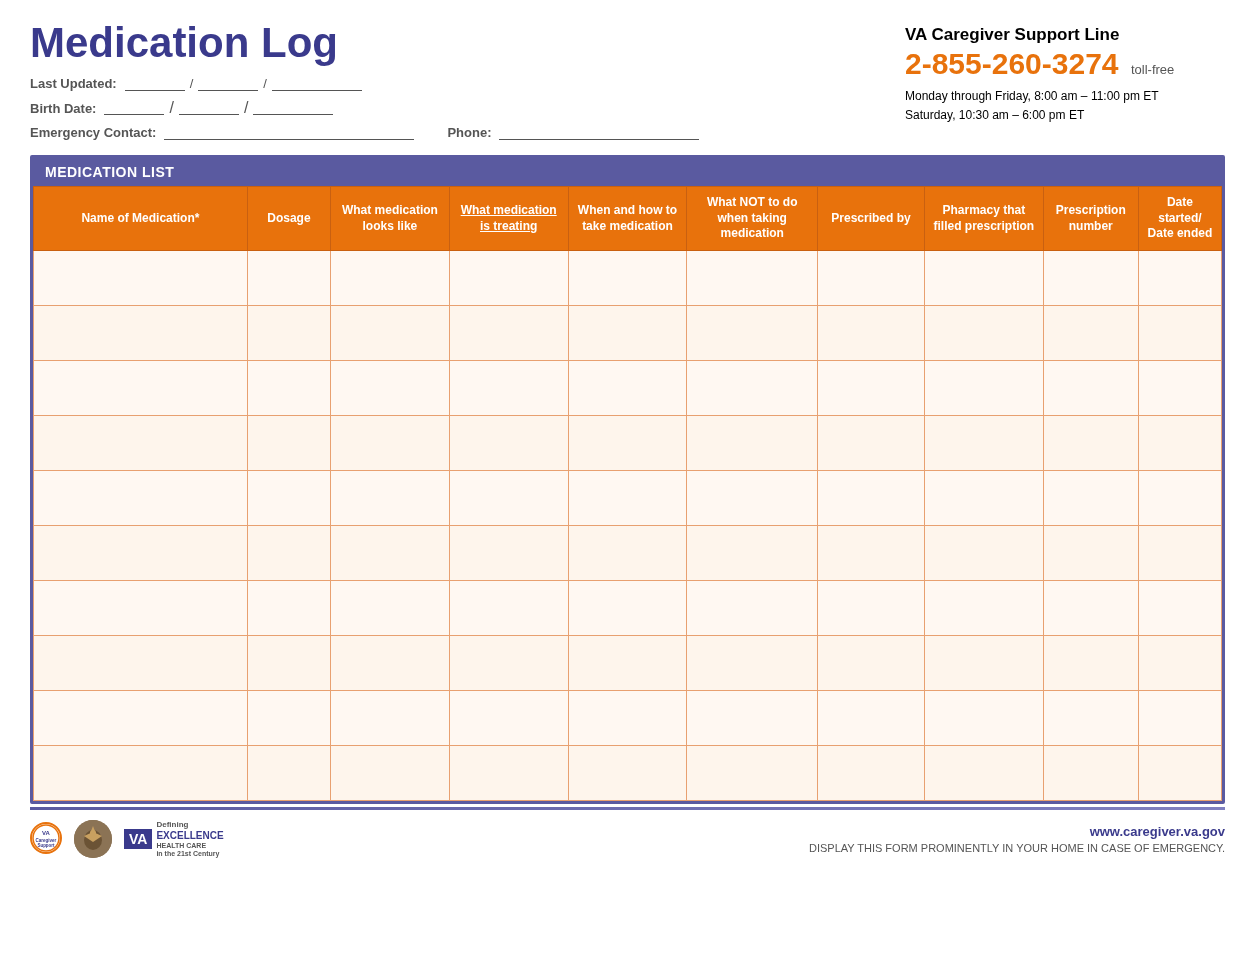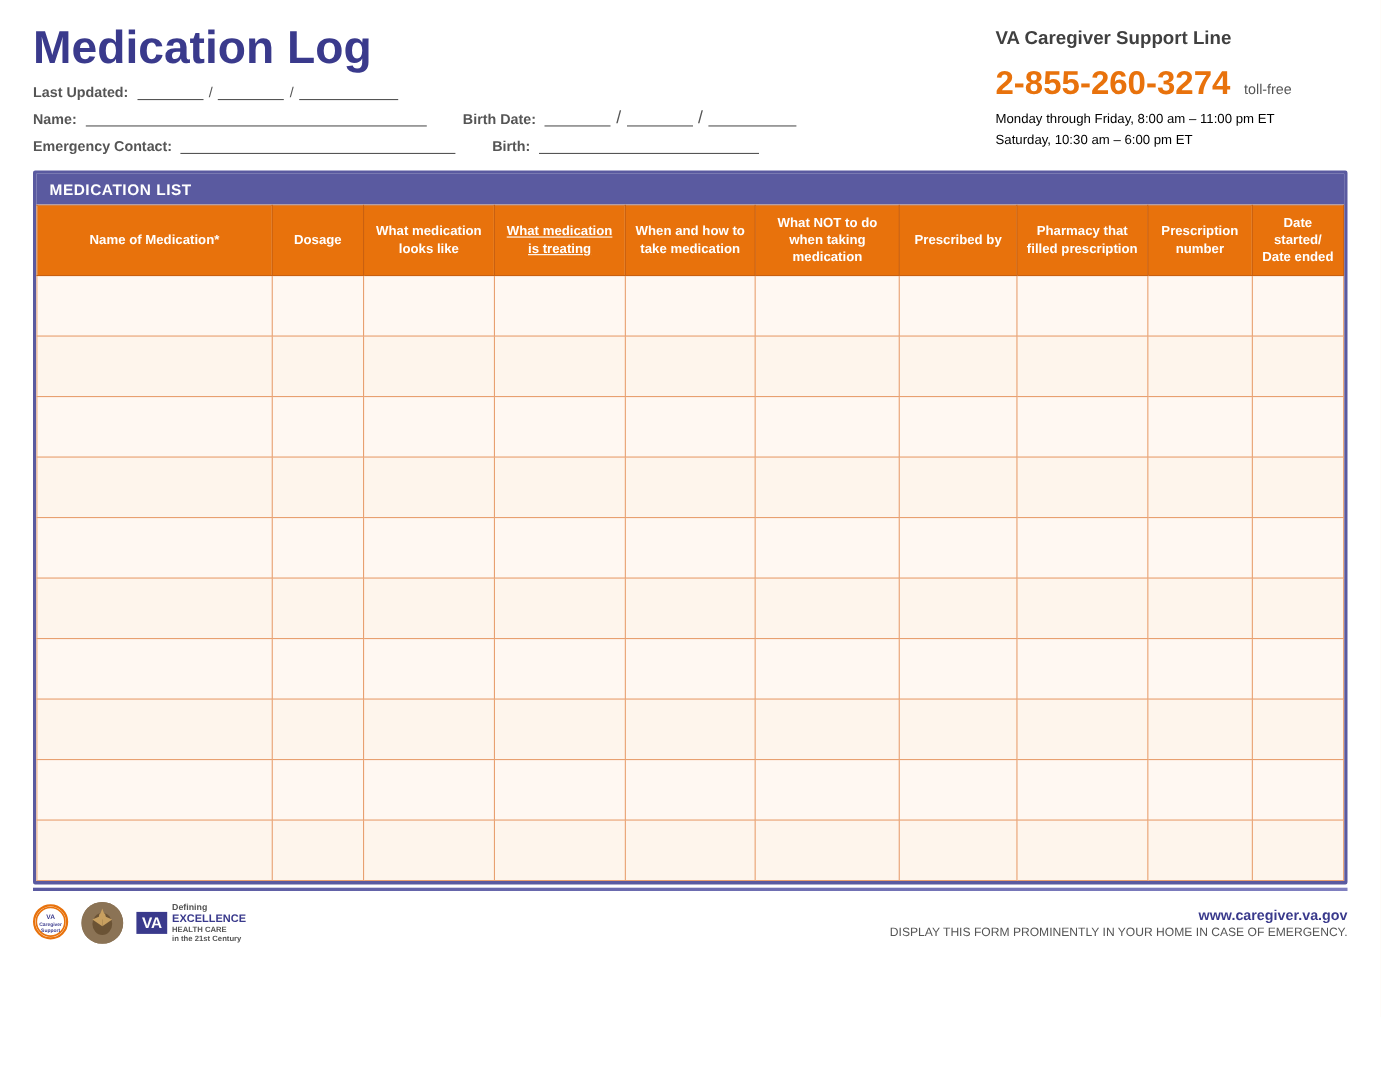--- a/index.html
+++ b/index.html
@@ -72,22 +72,22 @@
       gap: 30px;
     }
 
     
     .va-support {
       margin-top: 5px;
     }
     .va-support-title {
       font-size: 17px;
       font-weight: bold;
-      color: #404040;
-      margin-bottom: 14px;
+      color: #000000;
+      margin-bottom: 2px;
     }
     .va-phone {
       font-size: 30px;
       font-weight: bold;
       color: #e8720c;
       display: inline;
     }
     .va-tollfree {
       font-size: 13px;
       color: #555;
@@ -263,40 +263,36 @@
       <span class="meta-label">Last Updated:</span>
       <span class="meta-underline" style="min-width:60px;"></span>
       <span class="meta-separator">/</span>
       <span class="meta-underline" style="min-width:60px;"></span>
       <span class="meta-separator">/</span>
       <span class="meta-underline" style="min-width:90px;"></span>
     </div>
 
     <div class="name-row">
       <div class="name-group">
-        <span class="meta-label">Name:</span>
-        <span class="meta-underline" style="min-width:310px;"></span>
-      </div>
-      <div class="name-group">
         <span class="meta-label">Birth Date:</span>
         <span class="meta-underline meta-underline-birth"></span>
         <span class="meta-separator">/</span>
         <span class="meta-underline meta-underline-birth"></span>
         <span class="meta-separator">/</span>
         <span class="meta-underline" style="min-width:80px;"></span>
       </div>
     </div>
 
     <div class="emergency-row">
       <div class="name-group">
         <span class="meta-label">Emergency Contact:</span>
         <span class="meta-underline" style="min-width:250px;"></span>
       </div>
       <div class="name-group">
-        <span class="meta-label">Birth:</span>
+        <span class="meta-label">Phone:</span>
         <span class="meta-underline" style="min-width:200px;"></span>
       </div>
     </div>
   </div>
 
   <div class="right-header va-support">
     <div class="va-support-title">VA Caregiver Support Line</div>
     <div>
       <span class="va-phone">2-855-260-3274</span>
       <span class="va-tollfree">toll-free</span>

